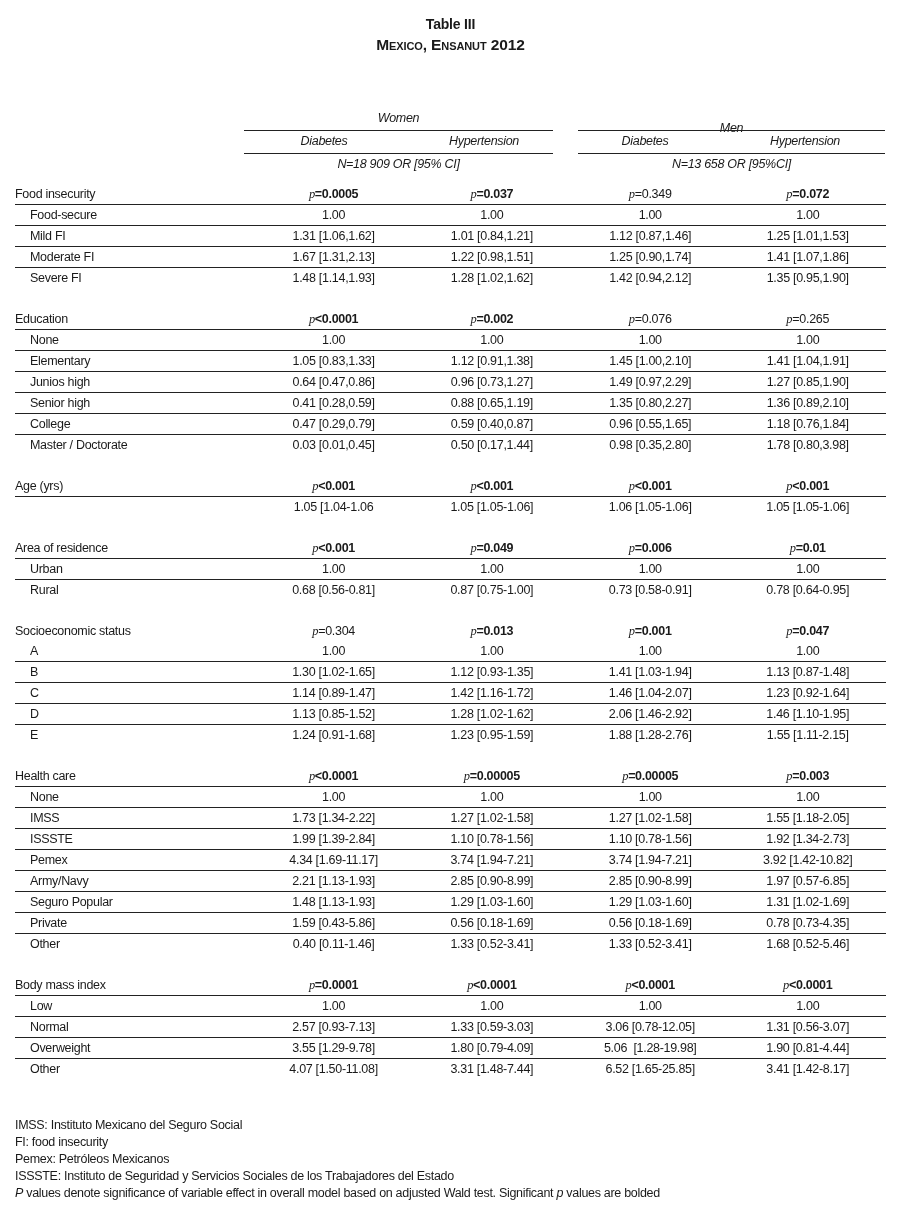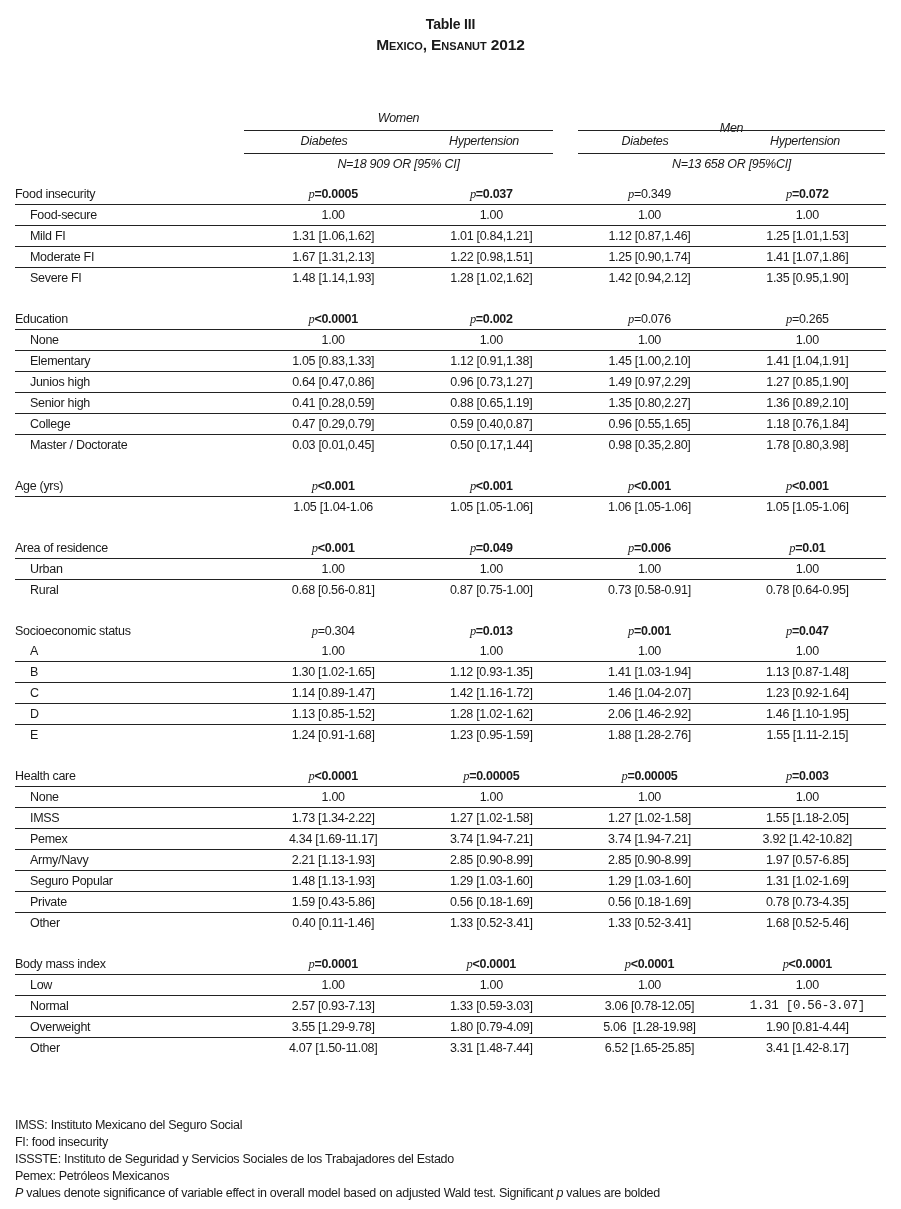--- a/index.html
+++ b/index.html
@@ -251,20 +251,27 @@
         <td class="c4" style="white-space: pre;">1.00</td>
       </tr>
       <tr class="ruled">
         <td class="lbl sub">IMSS</td>
         <td class="c1" style="white-space: pre;">1.73 [1.34-2.22]</td>
         <td class="c2" style="white-space: pre;">1.27 [1.02-1.58]</td>
         <td class="c3" style="white-space: pre;">1.27 [1.02-1.58]</td>
         <td class="c4" style="white-space: pre;">1.55 [1.18-2.05]</td>
       </tr>
       <tr class="ruled">
+        <td class="lbl sub">ISSSTE</td>
+        <td class="c1" style="white-space: pre;">1.99 [1.39-2.84]</td>
+        <td class="c2" style="white-space: pre;">1.10 [0.78-1.56]</td>
+        <td class="c3" style="white-space: pre;">1.10 [0.78-1.56]</td>
+        <td class="c4" style="white-space: pre;">1.92 [1.34-2.73]</td>
+      </tr>
+      <tr class="ruled">
         <td class="lbl sub">Pemex</td>
         <td class="c1" style="white-space: pre;">4.34 [1.69-11.17]</td>
         <td class="c2" style="white-space: pre;">3.74 [1.94-7.21]</td>
         <td class="c3" style="white-space: pre;">3.74 [1.94-7.21]</td>
         <td class="c4" style="white-space: pre;">3.92 [1.42-10.82]</td>
       </tr>
       <tr class="ruled">
         <td class="lbl sub">Army/Navy</td>
         <td class="c1" style="white-space: pre;">2.21 [1.13-1.93]</td>
         <td class="c2" style="white-space: pre;">2.85 [0.90-8.99]</td>
@@ -307,21 +314,21 @@
         <td class="c1" style="white-space: pre;">1.00</td>
         <td class="c2" style="white-space: pre;">1.00</td>
         <td class="c3" style="white-space: pre;">1.00</td>
         <td class="c4" style="white-space: pre;">1.00</td>
       </tr>
       <tr class="ruled">
         <td class="lbl sub">Normal</td>
         <td class="c1" style="white-space: pre;">2.57 [0.93-7.13]</td>
         <td class="c2" style="white-space: pre; margin-top: 16px;">1.33 [0.59-3.03]</td>
         <td class="c3" style="white-space: pre;">3.06 [0.78-12.05]</td>
-        <td class="c4" style="white-space: pre; font-family: Liberation Mono, monospace;">1.31 [0.56-3.07]</td>
+        <td class="c4" style="white-space: pre;">1.31 [0.56-3.07]</td>
       </tr>
       <tr class="ruled">
         <td class="lbl sub">Overweight</td>
         <td class="c1" style="white-space: pre;">3.55 [1.29-9.78]</td>
         <td class="c2" style="white-space: pre;">1.80 [0.79-4.09]</td>
         <td class="c3" style="white-space: pre;">5.06  [1.28-19.98]</td>
         <td class="c4" style="white-space: pre;">1.90 [0.81-4.44]</td>
       </tr>
       <tr class="">
         <td class="lbl sub">Other</td>
@@ -329,16 +336,16 @@
         <td class="c2" style="white-space: pre;">3.31 [1.48-7.44]</td>
         <td class="c3" style="white-space: pre;">6.52 [1.65-25.85]</td>
         <td class="c4" style="white-space: pre;">3.41 [1.42-8.17]</td>
       </tr>
     </tbody>
 </table>
 
 <div class="notes" id="notes">
     <div><span>IMSS: Instituto Mexicano del Seguro Social</span></div>
     <div><span>FI: food insecurity</span></div>
+    <div><span>Pemex: Petróleos Mexicanos</span></div>
     <div><span>ISSSTE: Instituto de Seguridad y Servicios Sociales de los Trabajadores del Estado</span></div>
-    <div><span>Pemex: Petróleos Mexicanos</span></div>
     <div><span class="it">P</span><span> values denote significance of variable effect in overall model based on adjusted Wald test. Significant </span><span class="it">p</span><span> values are bolded</span></div>
   </div>
 
 </body></html>

